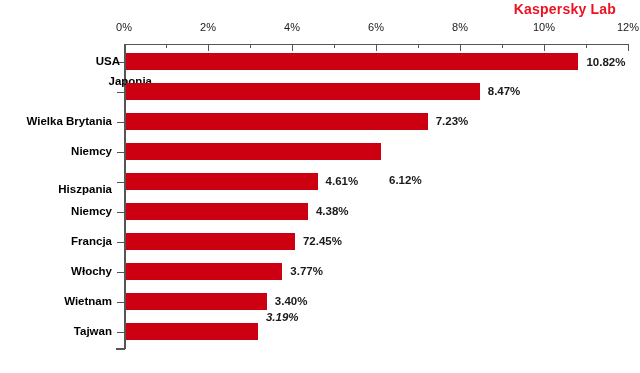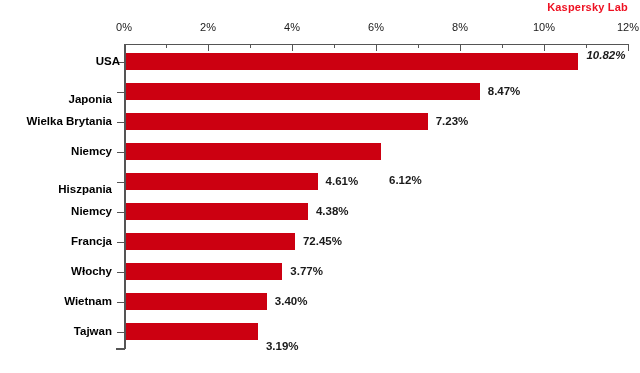--- a/index.html
+++ b/index.html
@@ -20,23 +20,23 @@
     position: absolute;
     left: 0;
     top: 0;
     width: 640px;
     height: 373px;
   }
 
   
   .brand {
     position: absolute;
-    right: 12px;
+    right: 24px;
     top: 1px;
-    font-size: 11px;
+    font-size: 14px;
     font-weight: bold;
     color: #EE1122;
     letter-spacing: 0.2px;
     white-space: nowrap;
   }
 
   
   .axis-line {
     position: absolute;
     left: 124px;
@@ -156,22 +156,22 @@
       <div class="ytick" style="top: 181.5px;"></div>
       <div class="ytick" style="top: 211.5px;"></div>
       <div class="ytick" style="top: 241.5px;"></div>
       <div class="ytick" style="top: 271.5px;"></div>
       <div class="ytick" style="top: 301.5px;"></div>
       <div class="ytick" style="top: 331.5px;"></div>
     </div>
   <div id="bars-layer">
       <div class="cat-label" style="top: 54.5px; padding-left: 8px;">USA</div>
       <div class="bar" style="top: 53px; width: 452.44px; background: rgb(204, 0, 17);"></div>
-      <div class="val-label" style="left: 586.44px; top: 49px; font-style: italic;">10.82%</div>
-      <div class="cat-label" style="top: 93px;">Japonia</div>
+      <div class="val-label" style="left: 586.44px; top: 56px;">10.82%</div>
+      <div class="cat-label" style="top: 75px; padding-left: 40px;">Japonia</div>
       <div class="bar" style="top: 83px; width: 353.74px; background: rgb(204, 0, 17);"></div>
       <div class="val-label" style="left: 487.74px; top: 84.5px;">8.47%</div>
       <div class="cat-label" style="top: 114.5px;">Wielka Brytania</div>
       <div class="bar" style="top: 113px; width: 301.66px; background: rgb(204, 0, 17);"></div>
       <div class="val-label" style="left: 435.66px; top: 114.5px;">7.23%</div>
       <div class="cat-label" style="top: 144.5px;">Niemcy</div>
       <div class="bar" style="top: 143px; width: 255.04px; background: rgb(204, 0, 17);"></div>
       <div class="val-label" style="left: 389.04px; top: 144.5px; margin-top: 29px;">6.12%</div>
       <div class="cat-label" style="top: 183px;">Hiszpania</div>
       <div class="bar" style="top: 173px; width: 191.62px; background: rgb(204, 0, 17);"></div>
@@ -183,16 +183,16 @@
       <div class="bar" style="top: 233px; width: 168.94px; background: rgb(204, 0, 17);"></div>
       <div class="val-label" style="left: 302.94px; top: 234.5px;">72.45%</div>
       <div class="cat-label" style="top: 264.5px;">Włochy</div>
       <div class="bar" style="top: 263px; width: 156.34px; background: rgb(204, 0, 17);"></div>
       <div class="val-label" style="left: 290.34px; top: 264.5px;">3.77%</div>
       <div class="cat-label" style="top: 294.5px;">Wietnam</div>
       <div class="bar" style="top: 293px; width: 140.8px; background: rgb(204, 0, 17);"></div>
       <div class="val-label" style="left: 274.8px; top: 294.5px;">3.40%</div>
       <div class="cat-label" style="top: 324.5px;">Tajwan</div>
       <div class="bar" style="top: 323px; width: 131.98px; background: rgb(204, 0, 17);"></div>
-      <div class="val-label" style="left: 265.98px; top: 340px;">3.19%</div>
+      <div class="val-label" style="left: 265.98px; top: 311px; font-style: italic;">3.19%</div>
     </div>
 
 </div>
 
 </body></html>

